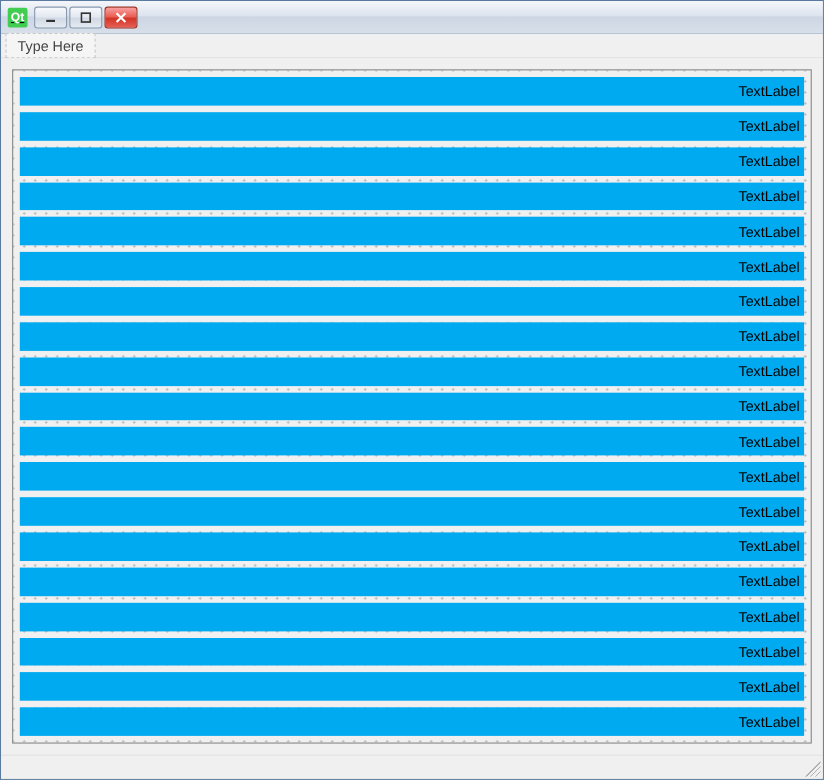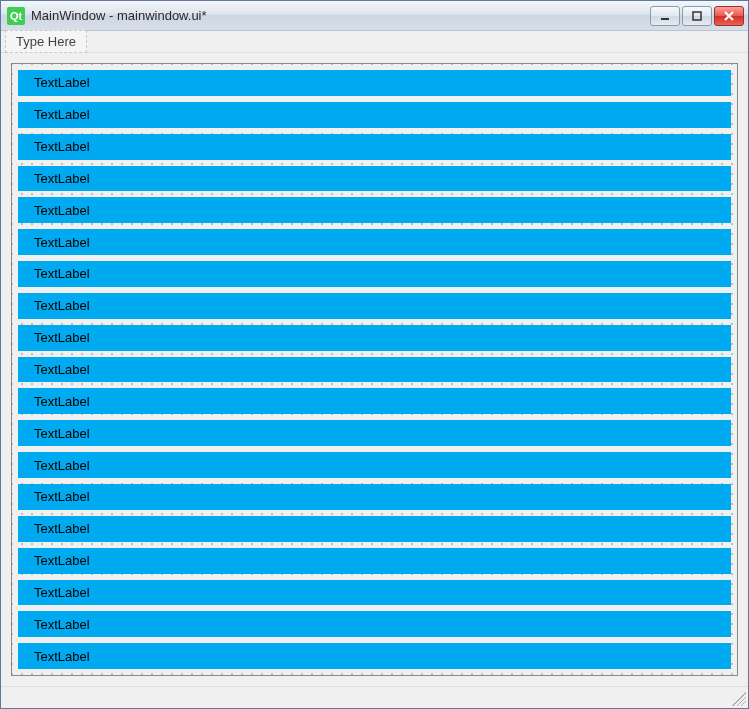--- a/index.html
+++ b/index.html
@@ -20,20 +20,21 @@
     flex-direction: column;
     box-shadow: 0 0 6px rgba(0,0,0,0.3);
   }
   .titlebar {
     height: 30px;
     background: linear-gradient(to bottom, #f4f7fb 0%, #dde4ee 45%, #cdd6e3 50%, #d7dfe9 100%);
     border-bottom: 1px solid #b8c4d4;
     display: flex;
     align-items: center;
     padding: 0 4px 0 6px;
+    text-decoration: underline;
   }
   .qt-icon {
     width: 18px; height: 18px;
     background: #41cd52;
     border-radius: 2px;
     display: flex; align-items: center; justify-content: center;
     color: white; font-weight: bold; font-size: 11px;
     margin-right: 6px;
     flex-shrink: 0;
   }
@@ -91,23 +92,24 @@
     gap: 6px;
     overflow: hidden;
   }
   .label-row {
     flex: 1;
     min-height: 0;
     background: #00aaf0;
     color: #000;
     display: flex;
     align-items: center;
-    padding: 0 16px;
+    padding: 0 4px;
     font-size: 13px;
     line-height: 1;
+    justify-content: flex-end;
   }
   .statusbar {
     height: 22px;
     background: #f0f0f0;
     border-top: 1px solid #e0e0e0;
     display: flex;
     justify-content: flex-end;
     align-items: flex-end;
     padding: 2px 2px;
   }
@@ -119,21 +121,20 @@
   }
   svg { display: block; }
 </style>
 </head>
 <body>
 
 <div class="window">
 
   <div class="titlebar">
     <div class="qt-icon">Qt</div>
-    <div class="title-text">MainWindow - mainwindow.ui*</div>
     <div class="win-controls">
       <div class="win-btn">
         <svg width="10" height="10" viewBox="0 0 10 10">
             <rect x="1" y="7" width="8" height="2" fill="#333"></rect>
           </svg>
       </div>
       <div class="win-btn">
         <svg width="10" height="10" viewBox="0 0 10 10">
             <rect x="1" y="1" width="8" height="8" fill="none" stroke="#333" stroke-width="1.5"></rect>
           </svg>

